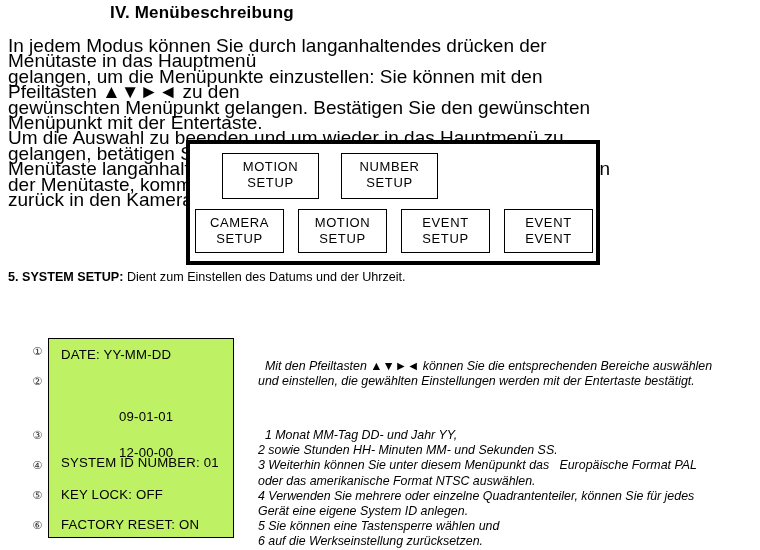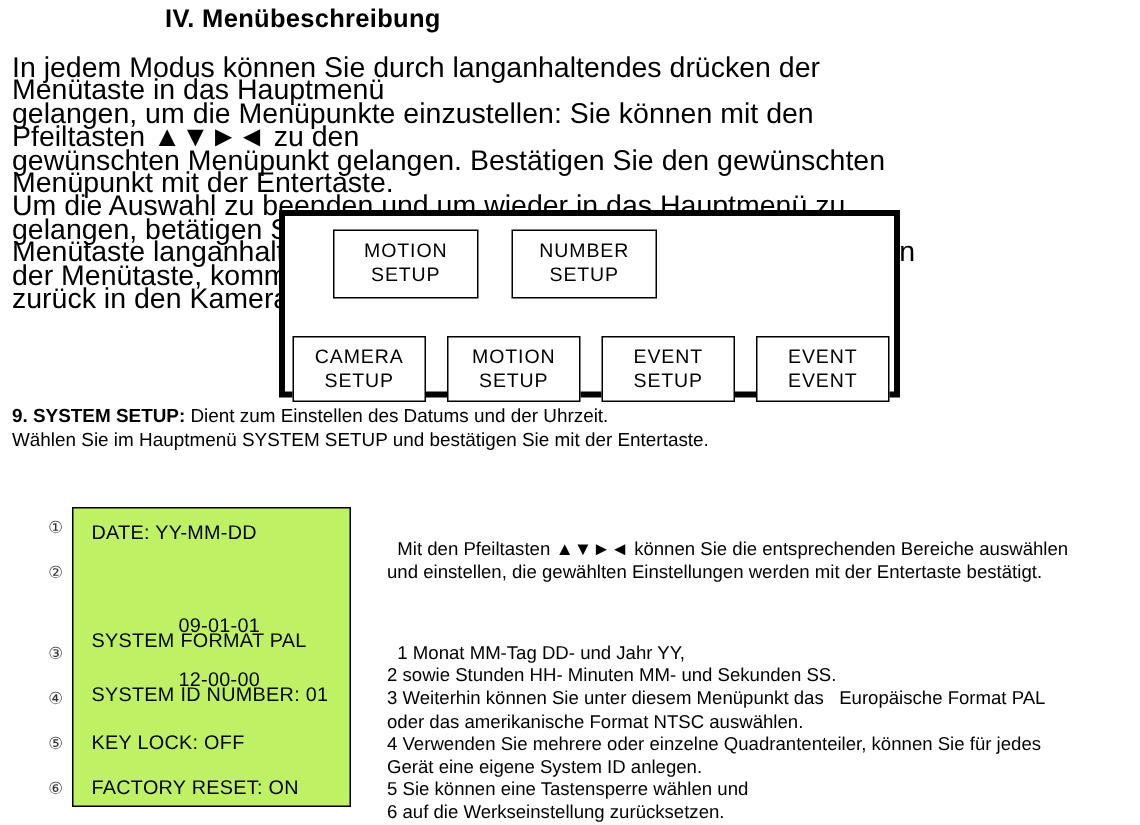--- a/index.html
+++ b/index.html
@@ -48,21 +48,21 @@
     border: 4px solid #000000;
     box-sizing: border-box;
     background: #ffffff;
   }
   .menu-row {
     position: absolute;
     display: flex;
     align-items: flex-start;
   }
   .menu-row-1 { left: 32px; top: 9px; }
-  .menu-row-2 { left: 5px; top: 80px; justify-content: flex-end; }
+  .menu-row-2 { left: 5px; top: 65px; justify-content: flex-end; }
 
   .menu-btn {
     border: 1.5px solid #000000;
     box-sizing: border-box;
     text-align: center;
     font-size: 13px;
     line-height: 16px;
     padding: 5px 0 5px 0;
     background: #ffffff;
     letter-spacing: 0.6px;
@@ -124,20 +124,21 @@
 
   
   .explain {
     position: absolute;
     left: 258px;
     top: 344px;
     width: 500px;
     font-size: 12.4px;
     line-height: 15.2px;
     white-space: pre-wrap;
+    font-style: italic;
   }
   .explain .gap { display: block; height: 8px; }
 </style>
 </head>
 <body>
 
 <div class="page-title">IV. Menübeschreibung</div>
 
 <div class="intro">In jedem Modus können Sie durch langanhaltendes drücken der Menütaste in das Hauptmenü
 gelangen, um die Menüpunkte einzustellen: Sie können mit den Pfeiltasten ▲▼►◄ zu den
@@ -174,39 +175,37 @@
     </div>
     <div class="menu-btn">
       <span>EVENT</span>
       <span class="l2">EVENT</span>
     </div>
   </div>
 
 </div>
 
 <div class="section-head">
-  <b>9. SYSTEM SETUP:</b><span> Dient zum Einstellen des Datums und der Uhrzeit.</span><br>
-  <span>Wählen Sie im Hauptmenü SYSTEM SETUP und bestätigen Sie mit der Entertaste.</span>
+  <b>5. SYSTEM SETUP:</b><span> Dient zum Einstellen des Datums und der Uhrzeit.</span><br>
 </div>
 
 <div class="osd-markers">
   <div class="osd-marker" style="top:8px">①</div>
   <div class="osd-marker" style="top:38px">②</div>
   <div class="osd-marker" style="top:92px">③</div>
   <div class="osd-marker" style="top="></div>
   <div class="osd-marker" style="top:122px">④</div>
   <div class="osd-marker" style="top:152px">⑤</div>
   <div class="osd-marker" style="top:182px">⑥</div>
 </div>
 
 <div class="osd-panel">
   <div class="osd-line" style="top:8px">DATE: YY-MM-DD</div>
   <div class="osd-line indent" style="top:26px">09-01-01</div>
   <div class="osd-line indent" style="top:62px">12-00-00</div>
-  <div class="osd-line" style="top:80px">SYSTEM FORMAT PAL</div>
   <div class="osd-line" style="top:116px">SYSTEM ID NUMBER: 01</div>
   <div class="osd-line" style="top:148px">KEY LOCK: OFF</div>
   <div class="osd-line" style="top:178px">FACTORY RESET: ON</div>
 </div>
 
 <div class="explain">
   <span>Mit den Pfeiltasten ▲▼►◄ können Sie die entsprechenden Bereiche auswählen
 und einstellen, die gewählten Einstellungen werden mit der Entertaste bestätigt.</span>
   <span class="gap"></span>
   <span>1 Monat MM-Tag DD- und Jahr YY,

